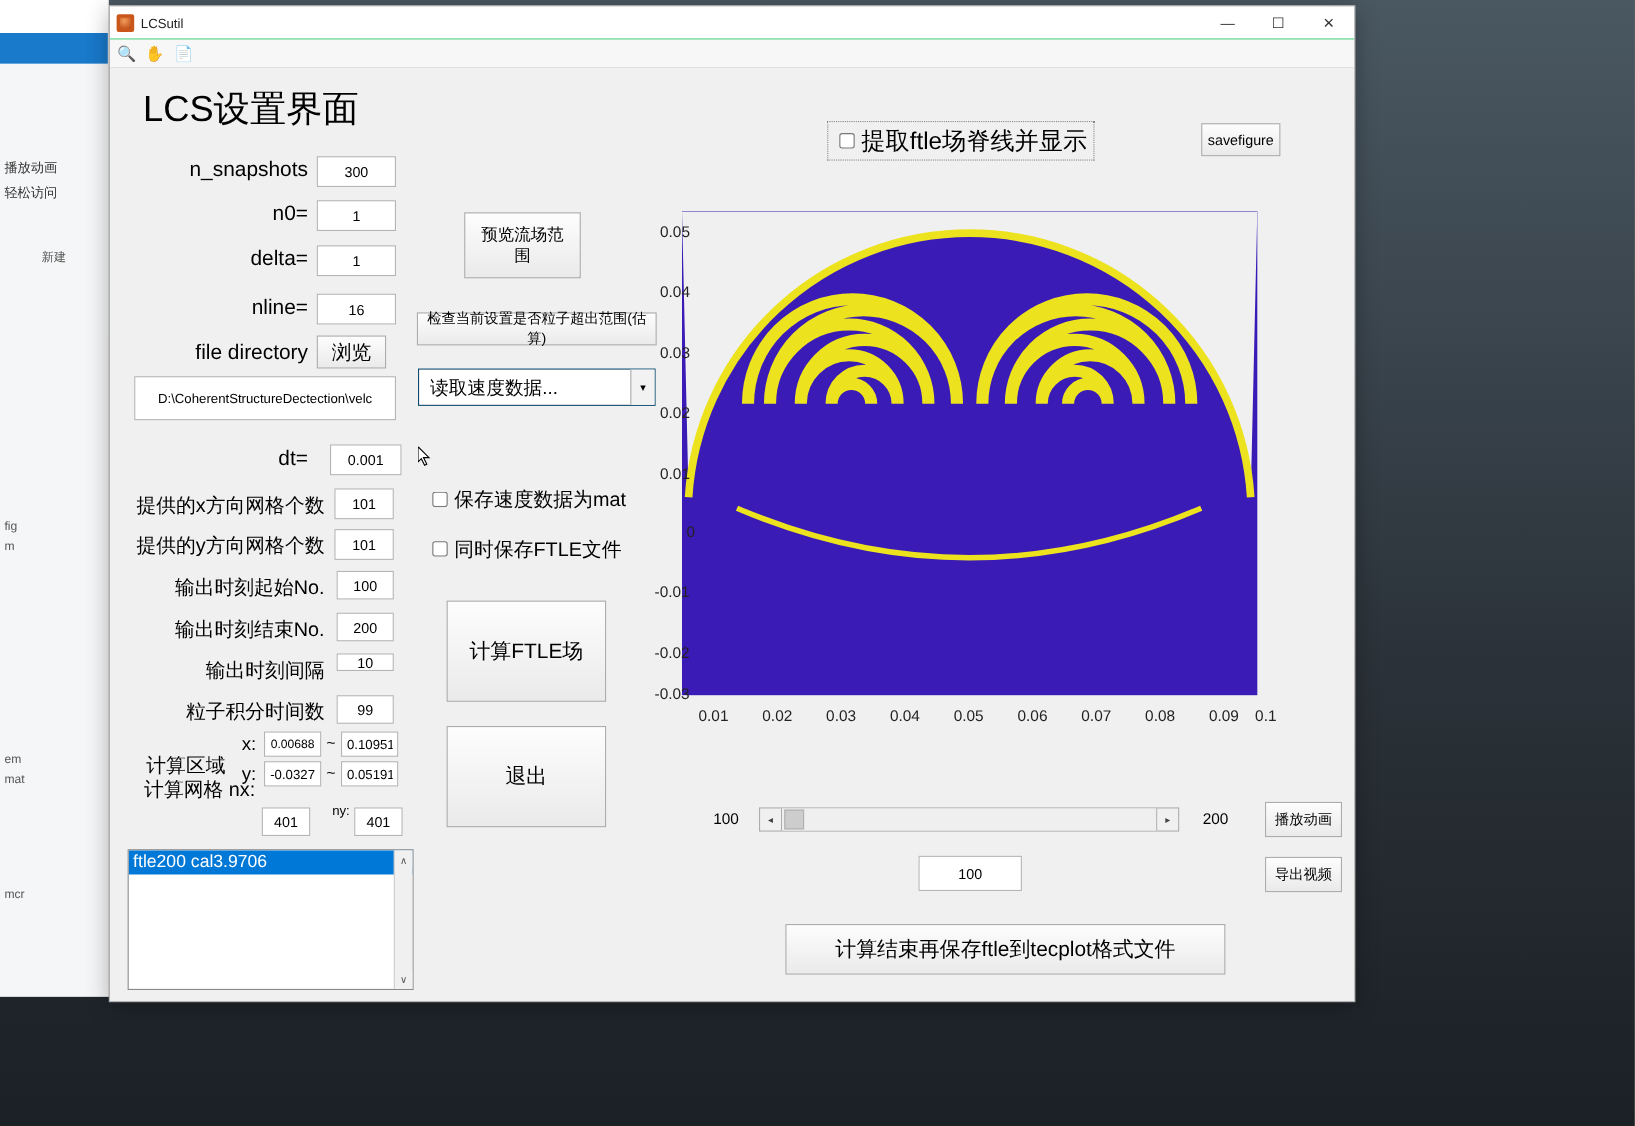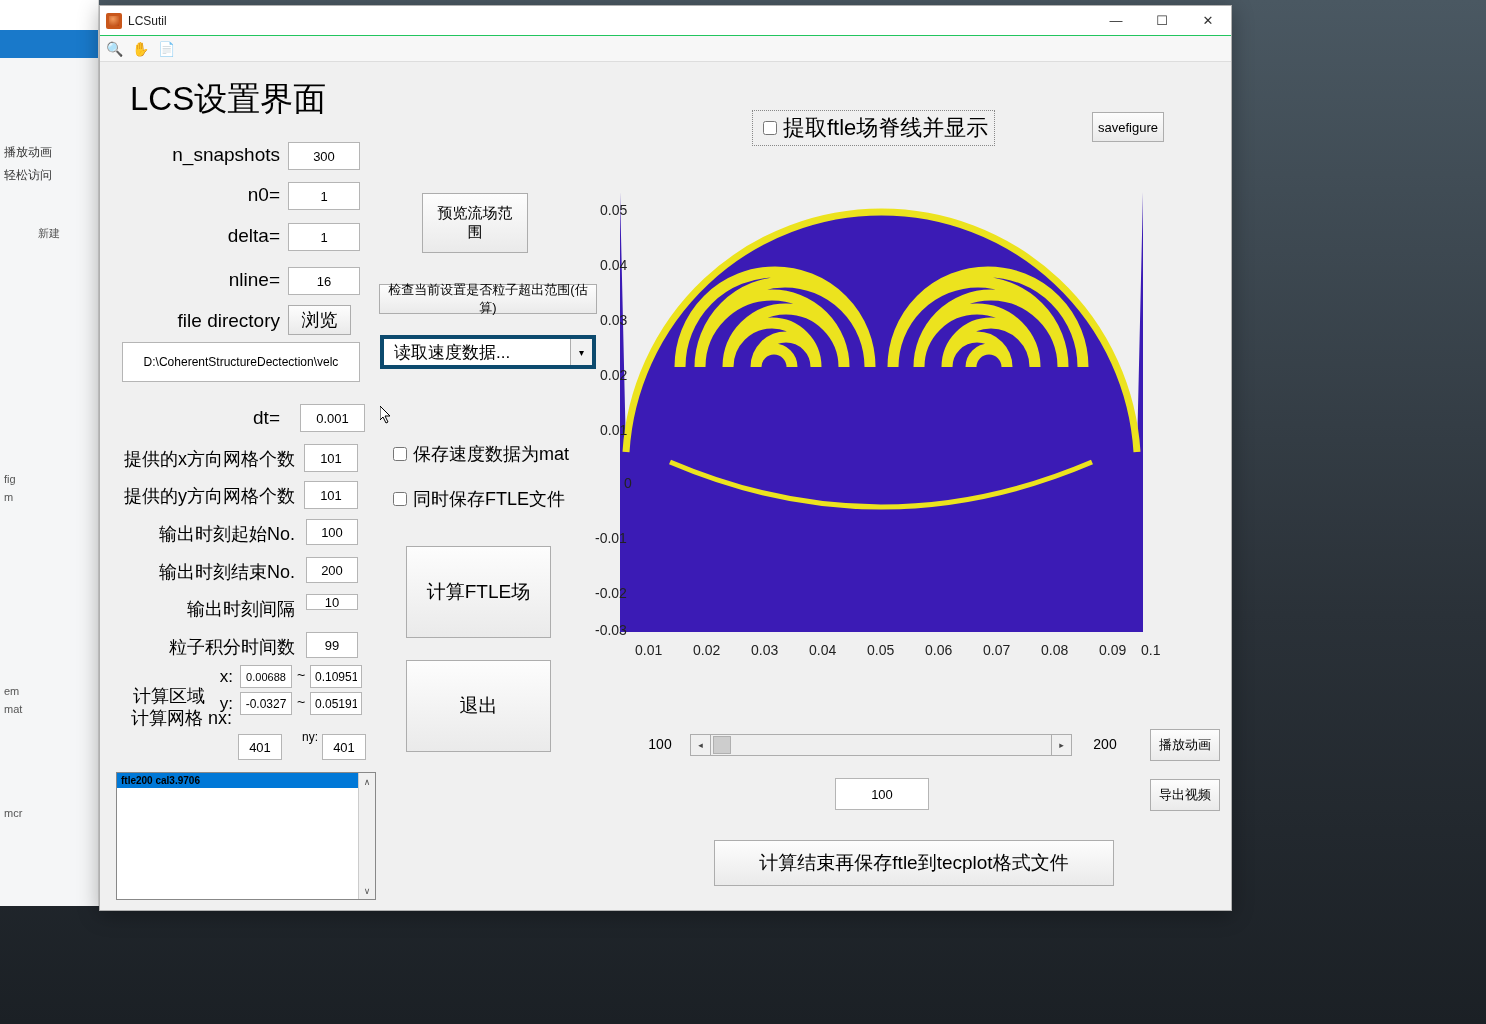--- a/index.html
+++ b/index.html
@@ -39,31 +39,31 @@
     padding:0 4px;
   }
   .inp.path { font-size:12px; text-align:center;}
   .btn {
     position:absolute; background:linear-gradient(#fdfdfd,#eaeaea); border:1px solid #adadad;
     font-size:16px; color:#000; display:flex; align-items:center; justify-content:center; text-align:center;
     padding:0 8px;
   }
   .btn.small { font-size:13px;text-align:center;}
   .sel {
-    position:absolute; background:#fff; border:4px solid #0c4a6e; font-size:17px; color:#000;
+    position:absolute; background:#fff; border:1px solid #0c4a6e; font-size:17px; color:#000;
     display:flex; align-items:center; padding-left:10px;
   }
   .sel .arrow { position:absolute; right:0; top:0; bottom:0; width:22px; border-left:1px solid #adadad; display:flex; align-items:center; justify-content:center; background:#f2f2f2; font-size:10px;}
   .chk { position:absolute; display:flex; align-items:center; font-size:18px; color:#000;}
   .chk input { width:14px; height:14px; margin-right:6px;}
   .chk.lg { font-size:22px;}
   .listbox {
     position:absolute; background:#fff; border:1.5px solid #888; overflow:hidden;
   }
-  .listbox .item { background:#0078d7; color:#000000; font-size:10px; padding:2px 4px;font-weight:bold;}
+  .listbox .item { background:#0078d7; color:#ffffff; font-size:16px; padding:2px 4px;}
   .listbox .sb { position:absolute; right:0; top:0; bottom:0; width:17px; background:#f0f0f0; border-left:1px solid #ccc;}
   .listbox .sb .up,.listbox .sb .down{height:17px; display:flex;align-items:center;justify-content:center; font-size:9px; color:#555; background:#f0f0f0;}
   .listbox .sb .down{position:absolute;bottom:0;left:0;right:0;}
 
   
   .axes { position:absolute; background:#fff;}
   .plot {
     position:absolute; background:#3b1bb5; overflow:hidden;
   }
   .plot svg { position:absolute; inset:0;}

